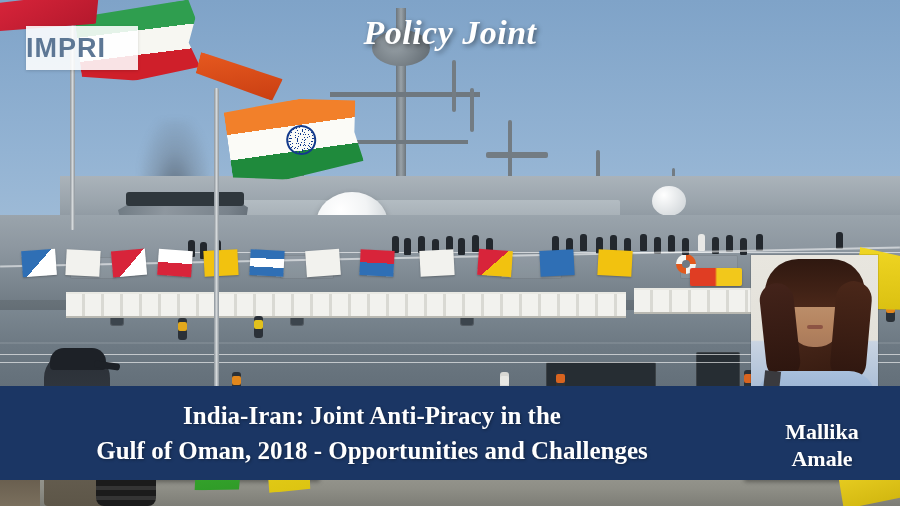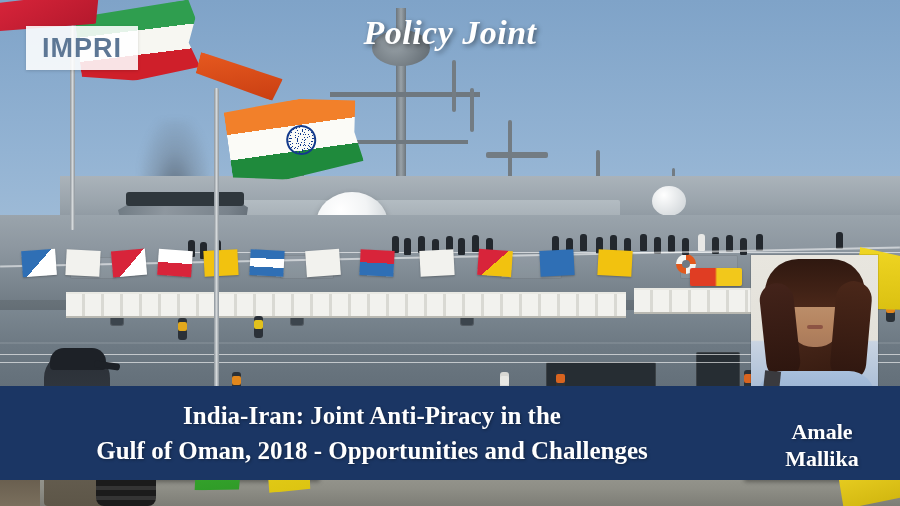--- a/index.html
+++ b/index.html
@@ -150,21 +150,21 @@
     background:#1d2127;}
   .fg-cap-brim{position:absolute;left:94px;top:362px;width:26px;height:7px;border-radius:3px;background:#1d2127;transform:rotate(8deg);}
 
   .fg-person2{position:absolute;left:0px;top:430px;width:40px;height:76px;
     background:linear-gradient(180deg,#4a4136,#7a6f5d);border-radius:10px 10px 0 0;}
   .tire{position:absolute;left:96px;top:440px;width:60px;height:66px;border-radius:8px;
     background:repeating-linear-gradient(180deg,#1b1b1b 0 6px,#343434 6px 10px);}
 
   
   .logo-box{position:absolute;left:26px;top:26px;width:112px;height:44px;
-    background:rgba(255,255,255,.88);display:flex;align-items:center;justify-content:center;
+    background:rgba(255,255,255,.88);display:flex;align-items:center;
     box-shadow:0 1px 3px rgba(0,0,0,.15);}
   .logo-text{font-family:"Liberation Sans",sans-serif;font-weight:700;font-size:27px;
     letter-spacing:1px;color:#5d7795;line-height:1;}
 
   .kicker{position:absolute;left:0;right:0;top:14px;text-align:center;
     color:#ffffff;font-style:italic;font-weight:700;font-size:34px;letter-spacing:.5px;
     text-shadow:2px 2px 5px rgba(0,0,0,.45);}
 
   .insights{position:absolute;right:32px;top:16px;color:#ffffff;
     font-style:italic;font-weight:700;font-size:34px;letter-spacing:.5px;
@@ -376,17 +376,17 @@
   </div>
 
   <div class="titlebar">
     <div class="t-text">
       <div>India-Iran: Joint Anti-Piracy in the</div>
       <div>Gulf of Oman, 2018 - Opportunities and Challenges</div>
     </div>
   </div>
 
   <div class="author-name">
+    <div>Mallika</div>
     <div>Amale</div>
-    <div>Mallika</div>
   </div>
 
 </div>
 
 </body></html>

